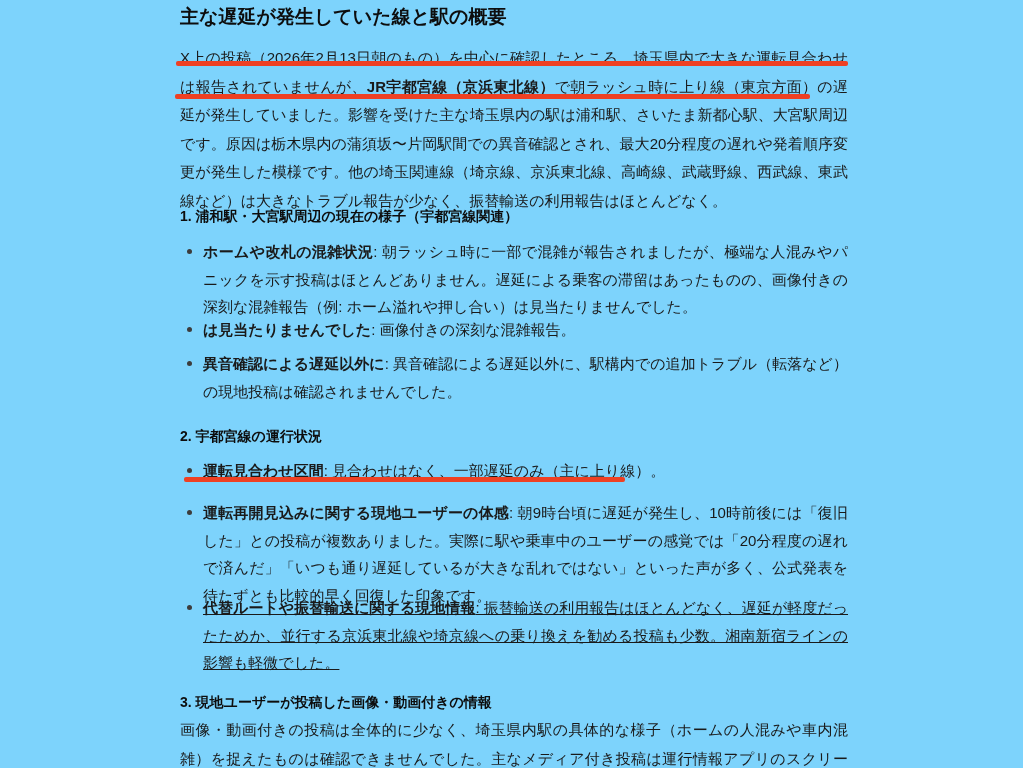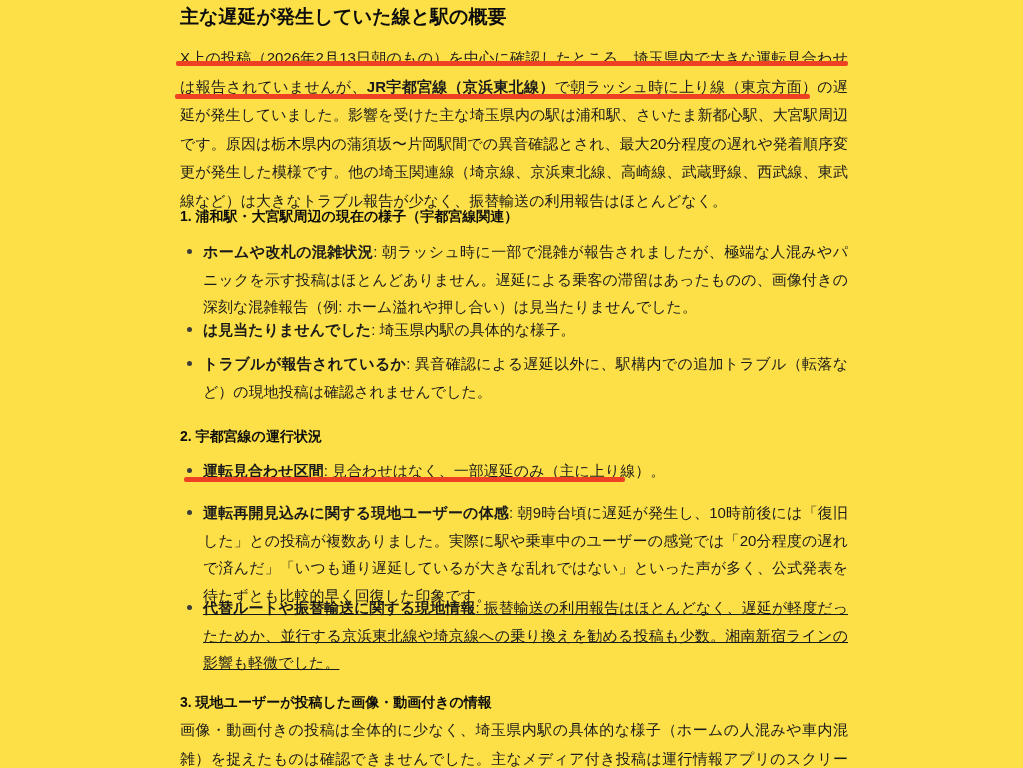--- a/index.html
+++ b/index.html
@@ -1,20 +1,20 @@
 <!DOCTYPE html>
 <html lang="ja"><head>
 <meta charset="utf-8">
 <style>
   html, body { margin: 0; padding: 0; }
   .page {
     position: relative;
     width: 1023px;
     height: 768px;
-    background: #fde047;
+    background: #7dd3fc;
     overflow: hidden;
     font-family: "Liberation Sans", "DejaVu Sans", sans-serif;
     color: #1a1a1a;
   }
   .abs { position: absolute; left: 180px; width: 668px; }
   h1.doc-title {
     margin: 0; top: 4px;
     font-size: 19px; line-height: 26px; font-weight: 700; color: #0d0d0d;
   }
   .para {
@@ -58,25 +58,25 @@
   <p class="abs para intro"><span>X上の投稿（2026年2月13日朝のもの）を中心に確認したところ、埼玉県内で大きな運転見合わせは報告されていませんが、</span><span class="b">JR宇都宮線（京浜東北線）</span><span>で朝ラッシュ時に上り線（東京方面）の遅延が発生していました。影響を受けた主な埼玉県内の駅は浦和駅、さいたま新都心駅、大宮駅周辺です。原因は栃木県内の蒲須坂〜片岡駅間での異音確認とされ、最大20分程度の遅れや発着順序変更が発生した模様です。他の埼玉関連線（埼京線、京浜東北線、高崎線、武蔵野線、西武線、東武線など）は大きなトラブル報告が少なく、振替輸送の利用報告はほとんどなく。</span></p>
 
   <h2 class="abs sec sec-1">1. 浦和駅・大宮駅周辺の現在の様子（宇都宮線関連）</h2>
 
   <div class="li li-a1">
     <span class="dot"></span>
     <div><span class="b">ホームや改札の混雑状況</span><span>: 朝ラッシュ時に一部で混雑が報告されましたが、極端な人混みやパニックを示す投稿はほとんどありません。遅延による乗客の滞留はあったものの、画像付きの深刻な混雑報告（例: ホーム溢れや押し合い）は見当たりませんでした。</span></div>
   </div>
   <div class="li li-a2">
     <span class="dot"></span>
-    <div><span class="b">は見当たりませんでした</span><span>: 埼玉県内駅の具体的な様子。</span></div>
+    <div><span class="b">は見当たりませんでした</span><span>: 画像付きの深刻な混雑報告。</span></div>
   </div>
   <div class="li li-a3">
     <span class="dot"></span>
-    <div><span class="b">トラブルが報告されているか</span><span>: 異音確認による遅延以外に、駅構内での追加トラブル（転落など）の現地投稿は確認されませんでした。</span></div>
+    <div><span class="b">異音確認による遅延以外に</span><span>: 異音確認による遅延以外に、駅構内での追加トラブル（転落など）の現地投稿は確認されませんでした。</span></div>
   </div>
 
   <h2 class="abs sec sec-2">2. 宇都宮線の運行状況</h2>
 
   <div class="li li-b1">
     <span class="dot"></span>
     <div><span class="b">運転見合わせ区間</span><span>: 見合わせはなく、一部遅延のみ（主に上り線）。</span></div>
   </div>
   <div class="li li-b2">
     <span class="dot"></span>

